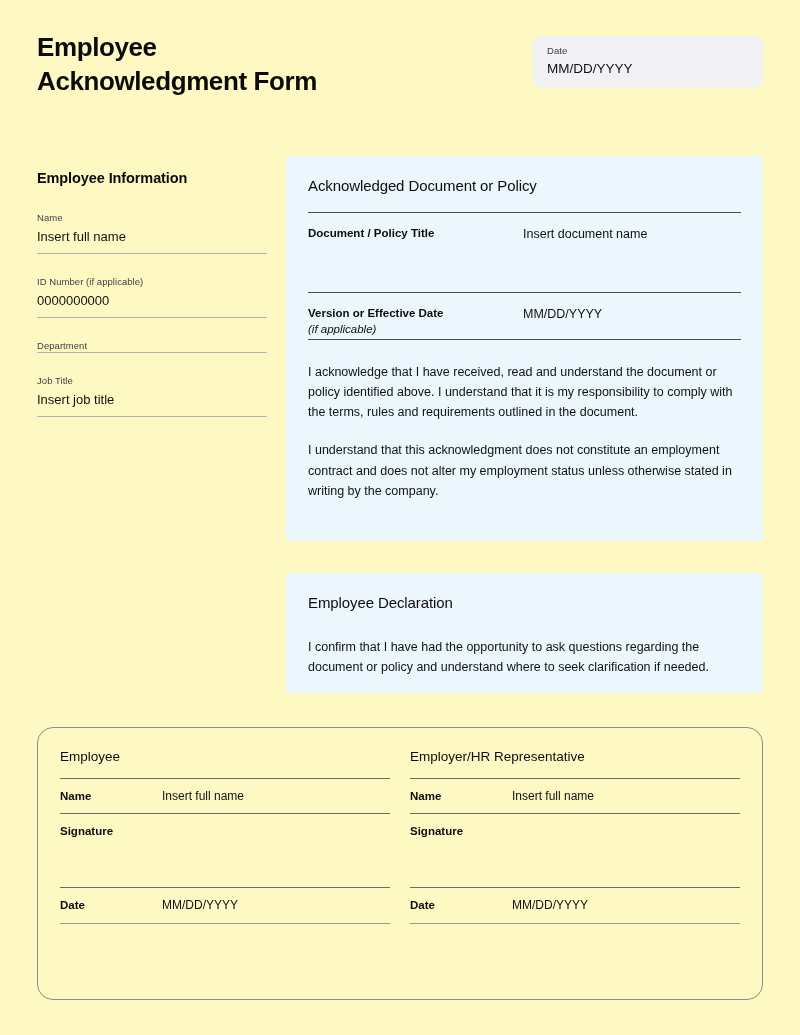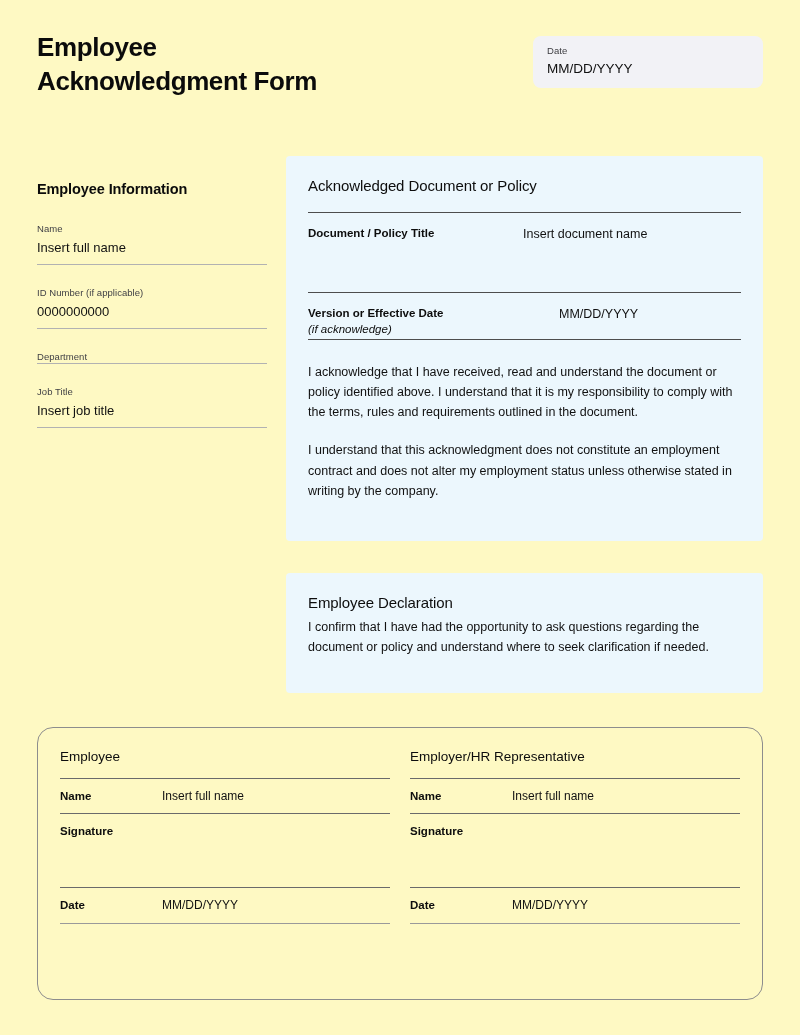--- a/index.html
+++ b/index.html
@@ -57,21 +57,21 @@
     font-size: 13.5px;
     color: #111111;
     margin-top: 3px;
     line-height: 1.3;
   }
 
   
   .employee-info {
     position: absolute;
     left: 37px;
-    top: 181px;
+    top: 170px;
     width: 230px;
   }
   .section-heading-dark {
     font-size: 14.5px;
     font-weight: bold;
     color: #0b0b0b;
     letter-spacing: -0.1px;
     margin-bottom: 26px;
   }
   .field {
@@ -128,21 +128,21 @@
     height: 1px;
     background: #4d4d4d;
     margin-top: 16px;
   }
 
   .kv-row {
     display: flex;
     align-items: flex-start;
   }
   .kv-row.row-title { padding-top: 12px; min-height: 79px; }
-  .kv-row.row-version { padding-top: 12px; min-height: 46px; gap: 36px; }
+  .kv-row.row-version { padding-top: 12px; min-height: 46px; }
   .kv-key {
     width: 215px;
     flex: 0 0 215px;
     font-size: 11.5px;
     font-weight: bold;
     color: #0d0d0d;
     line-height: 1.45;
   }
   .kv-key .sub {
     font-weight: normal;
@@ -157,21 +157,21 @@
     text-align: center;
   }
 
   .panel-para {
     font-size: 12.5px;
     color: #111111;
     line-height: 1.62;
     margin-top: 22px;
   }
   .panel-para + .panel-para { margin-top: 18px; }
-  .panel-decl .panel-para { margin-top: 4px; }
+  .panel-decl .panel-para { margin-top: 24px; }
 
   
   .signatures {
     position: absolute;
     left: 37px;
     top: 727px;
     width: 726px;
     height: 273px;
     border: 1px solid #8d8d8d;
     border-radius: 16px;
@@ -275,21 +275,21 @@
 
     <div class="kv-row row-title">
       <div class="kv-key">Document / Policy Title</div>
       <div class="kv-val">Insert document name</div>
     </div>
     <div class="panel-rule" style="margin-top:0;"></div>
 
     <div class="kv-row row-version">
       <div class="kv-key">
         <span>Version or Effective Date</span>
-        <span class="sub">(if acknowledge)</span>
+        <span class="sub">(if applicable)</span>
       </div>
       <div class="kv-val">MM/DD/YYYY</div>
     </div>
     <div class="panel-rule" style="margin-top:0;"></div>
 
     <div class="panel-para">I acknowledge that I have received, read and understand the document or policy identified above. I understand that it is my responsibility to comply with the terms, rules and requirements outlined in the document.</div>
     <div class="panel-para">I understand that this acknowledgment does not constitute an employment contract and does not alter my employment status unless otherwise stated in writing by the company.</div>
   </div>
 
   <div class="panel panel-decl">

